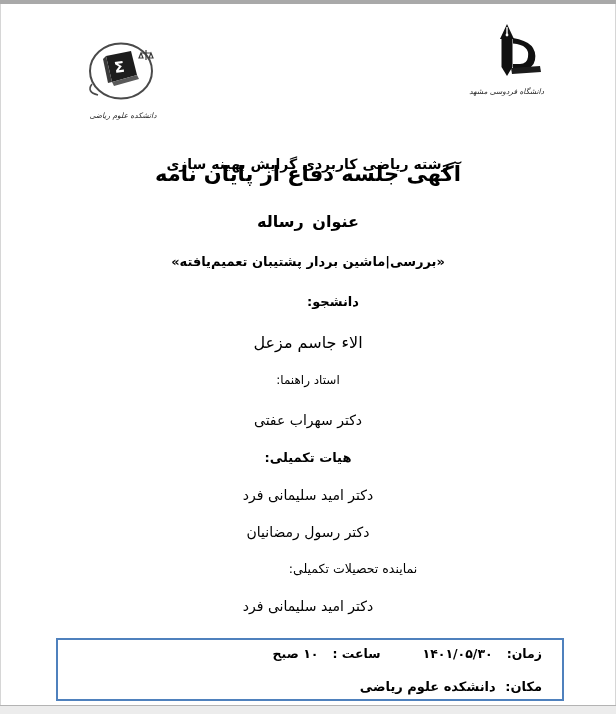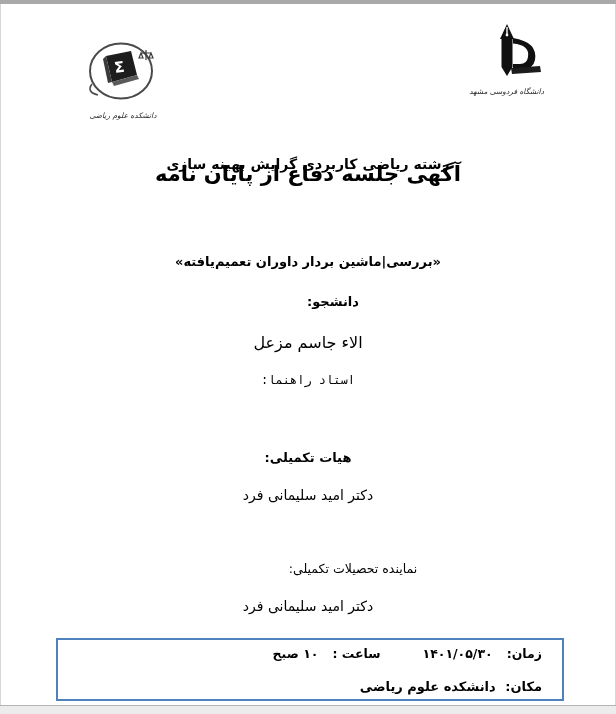--- a/index.html
+++ b/index.html
@@ -24,21 +24,21 @@
   .line {
     position: absolute; left: 0; width: 100%;
     text-align: center; direction: rtl; white-space: nowrap;
   }
   .t-announce   { top: 122px; font-size: 21px; font-weight: 800; letter-spacing: .5px; margin-top: 40px; }
   .t-program    { top: 156px; font-size: 14px; font-weight: 700; }
   .t-thesis-h   { top: 212px; font-size: 16px; font-weight: 700; word-spacing: 3px; }
   .t-thesis     { top: 254px; font-size: 13px; font-weight: 700; }
   .t-stu-label  { top: 294px; font-size: 13px; font-weight: 700; padding-left: 25px; }
   .t-stu-name   { top: 333px; font-size: 16px; font-weight: 400; }
-  .t-sup-label  { top: 373px; font-size: 12px; font-weight: 400; font-family: Liberation Mono, monospace; }
+  .t-sup-label  { top: 373px; font-size: 12px; font-weight: 400; }
   .t-sup-name   { top: 412px; font-size: 14px; font-weight: 400; }
   .t-jury-label { top: 450px; font-size: 13px; font-weight: 700; }
   .t-jury-1     { top: 487px; font-size: 14px; font-weight: 400; }
   .t-jury-2     { top: 524px; font-size: 14px; font-weight: 400; }
   .t-rep-label  { top: 561px; font-size: 12.5px; font-weight: 400; padding-left: 45px; }
   .t-rep-name   { top: 598px; font-size: 14px; font-weight: 400; }
 
   .info-box {
     position: absolute; top: 638px; left: 56px;
     width: 504px; height: 59px;
@@ -100,26 +100,29 @@
 
       <path d="M33 14 Q58 18 55 36 Q53 46 41 46 L33 46 L33 40 L40 40 Q47 40 48 33 Q50 21 33 19.5 Z" fill="#101010"></path>
 
       <polygon points="31,44 60,42 61,48 32,50" fill="#1c1c1c"></polygon>
     </svg>
     <span class="logo-caption">دانشگاه فردوسی مشهد</span>
   </div>
 
   <div class="line t-announce">آگهی جلسه دفاع از پایان نامه</div>
   <div class="line t-program">رشته ریاضی کاربردی گرایش بهینه سازی</div>
-  <div class="line t-thesis">«بررسی|ماشین بردار داوران تعمیم‌یافته»</div>
+  <div class="line t-thesis-h">عنوان رساله</div>
+  <div class="line t-thesis">«بررسی|ماشین بردار پشتیبان تعمیم‌یافته»</div>
   <div class="line t-stu-label">دانشجو:</div>
   <div class="line t-stu-name">الاء جاسم مزعل</div>
   <div class="line t-sup-label">استاد راهنما:</div>
+  <div class="line t-sup-name">دکتر سهراب عفتی</div>
   <div class="line t-jury-label">هیات تکمیلی:</div>
   <div class="line t-jury-1">دکتر امید سلیمانی فرد</div>
+  <div class="line t-jury-2">دکتر رسول رمضانیان</div>
   <div class="line t-rep-label">نماینده تحصیلات تکمیلی:</div>
   <div class="line t-rep-name">دکتر امید سلیمانی فرد</div>
 
   <div class="info-box" style="border-color: rgb(79, 129, 189);">
     <div class="info-row1">
       <span>زمان:</span>
       <span class="val">۱۴۰۱/۰۵/۳۰</span>
       <span class="hour">ساعت :</span>
       <span class="val">۱۰ صبح</span>
     </div>

